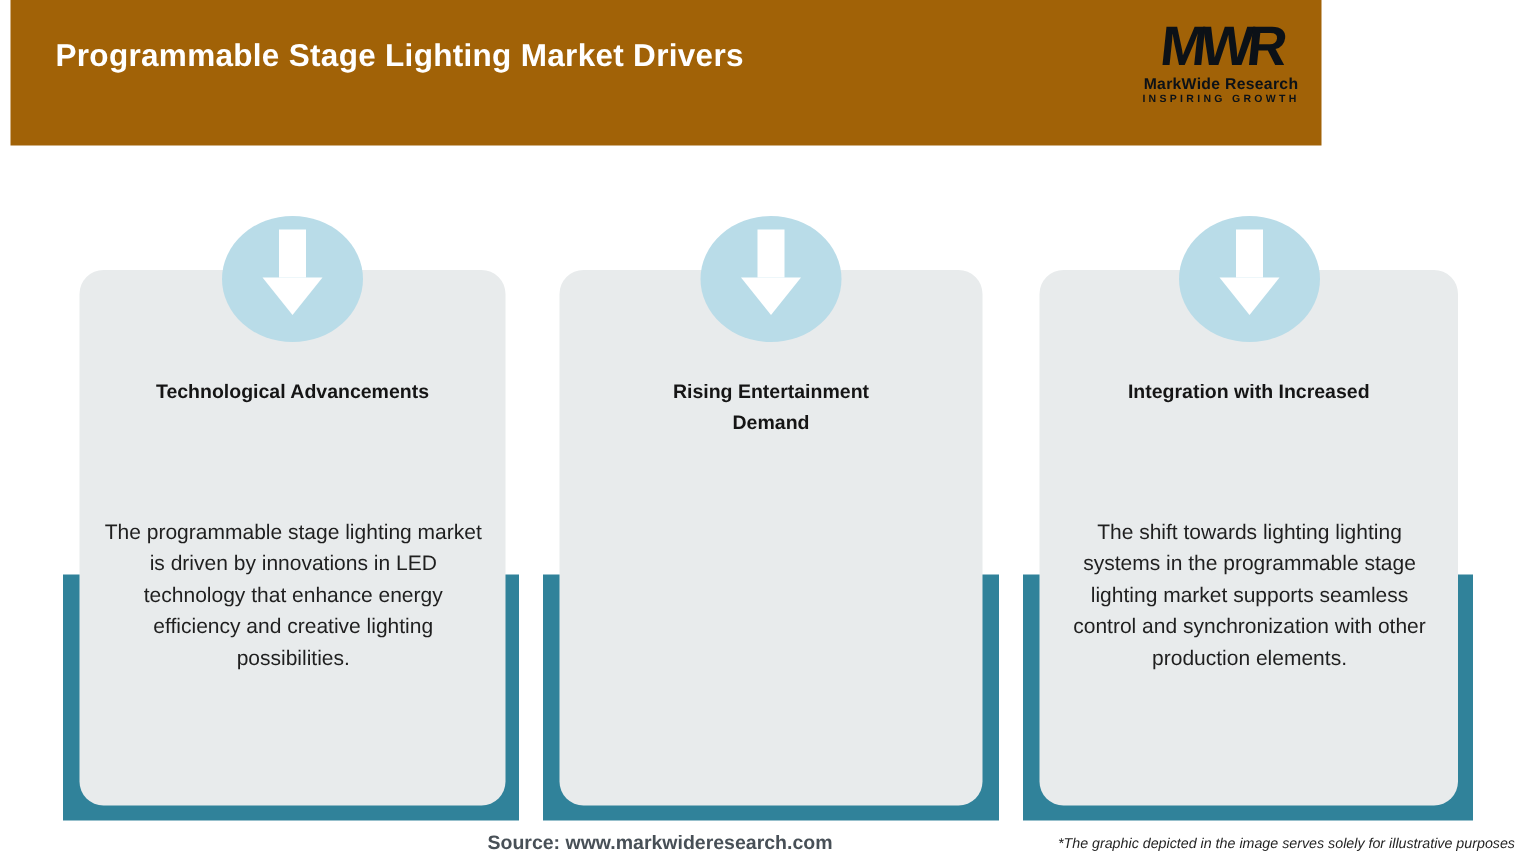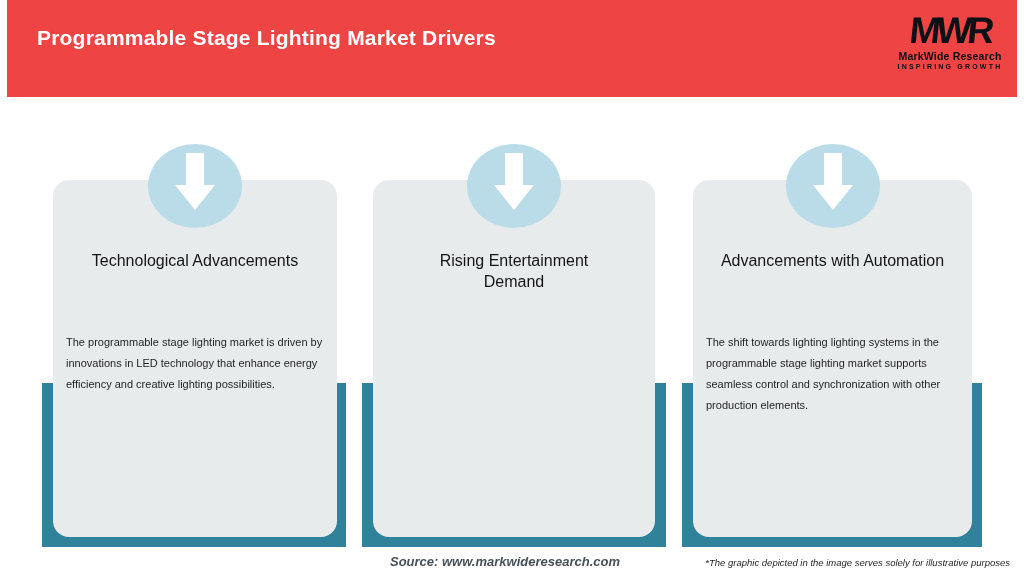--- a/index.html
+++ b/index.html
@@ -7,22 +7,22 @@
   body {
     font-family: "Liberation Sans", sans-serif;
     width: 1024px; height: 576px;
     position: relative;
     overflow: hidden;
   }
   .page { position: absolute; inset: 0; width: 1024px; height: 576px; background: #ffffff; }
 
   
   .header {
-    position: absolute; left: 7px; top: 0; width: 1010px; height: 97px;
-    background: #ef4444;
+    position: absolute; left: 7px; top: 0; width: 874px; height: 97px;
+    background: #a16207;
   }
   .page-title {
     position: absolute; left: 30px; top: 26px;
     color: #ffffff; font-size: 21px; font-weight: bold; letter-spacing: 0.2px;
   }
   .logo {
     position: absolute; right: 12px; top: 12px; width: 110px;
     text-align: center; color: #0c1117;
   }
   .logo-mark {
@@ -46,28 +46,28 @@
     position: absolute; top: 180px; height: 357px;
     background: #e8ebec; border-radius: 16px;
   }
   .card-0 { left: 53px;  width: 284px; }
   .card-1 { left: 373px; width: 282px; }
   .card-2 { left: 693px; width: 279px; }
 
   .card-title {
     position: absolute; top: 70px; left: 0; right: 0;
     text-align: center;
-    font-size: 16px; font-weight: normal; color: #151515;
+    font-size: 13px; font-weight: bold; color: #151515;
     line-height: 21px;
     white-space: pre-line;
   }
   .card-body {
-    position: absolute; top: 152px; left: 13px; right: 12px;
-    font-size: 11px; color: #1f1f1f; line-height: 21px;
-    text-align: left;
+    position: absolute; top: 164px; left: 13px; right: 12px;
+    font-size: 14px; color: #1f1f1f; line-height: 21px;
+    text-align: center;
   }
 
   
   .arrow-circle {
     position: absolute; top: 144px; width: 94px; height: 84px;
     background: #b9dce8; border-radius: 50%;
     display: flex; flex-direction: column; align-items: center;
   }
   .circle-0 { left: 148px; }
   .circle-1 { left: 467px; }
@@ -78,21 +78,21 @@
   .arrow-head {
     width: 0; height: 0;
     border-left: 20px solid transparent;
     border-right: 20px solid transparent;
     border-top: 25px solid #ffffff;
   }
 
   
   .source-text {
     position: absolute; left: 325px; top: 554px; width: 360px;
-    text-align: center; font-size: 13px; font-weight: bold; color: #485057; font-style: italic;
+    font-size: 13px; font-weight: bold; color: #485057;
   }
   .disclaimer-text {
     position: absolute; right: 14px; top: 557px; width: 330px;
     text-align: right; font-size: 9.5px; color: #1f1f1f; font-style: italic;
   }
 </style>
 </head>
 <body>
 
 <div class="page">
@@ -114,21 +114,21 @@
     <div class="card-title">Technological Advancements</div>
     <div class="card-body">The programmable stage lighting market is driven by innovations in LED technology that enhance energy efficiency and creative lighting possibilities.</div>
   </div>
 
   <div class="card card-1">
     <div class="card-title">Rising Entertainment
 Demand</div>
   </div>
 
   <div class="card card-2">
-    <div class="card-title">Advancements with Automation</div>
+    <div class="card-title">Integration with Increased</div>
     <div class="card-body">The shift towards lighting lighting systems in the programmable stage lighting market supports seamless control and synchronization with other production elements.</div>
   </div>
 
   <div class="arrow-circle circle-0">
     <div class="arrow-stem"></div>
     <div class="arrow-head"></div>
   </div>
   <div class="arrow-circle circle-1">
     <div class="arrow-stem"></div>
     <div class="arrow-head"></div>

